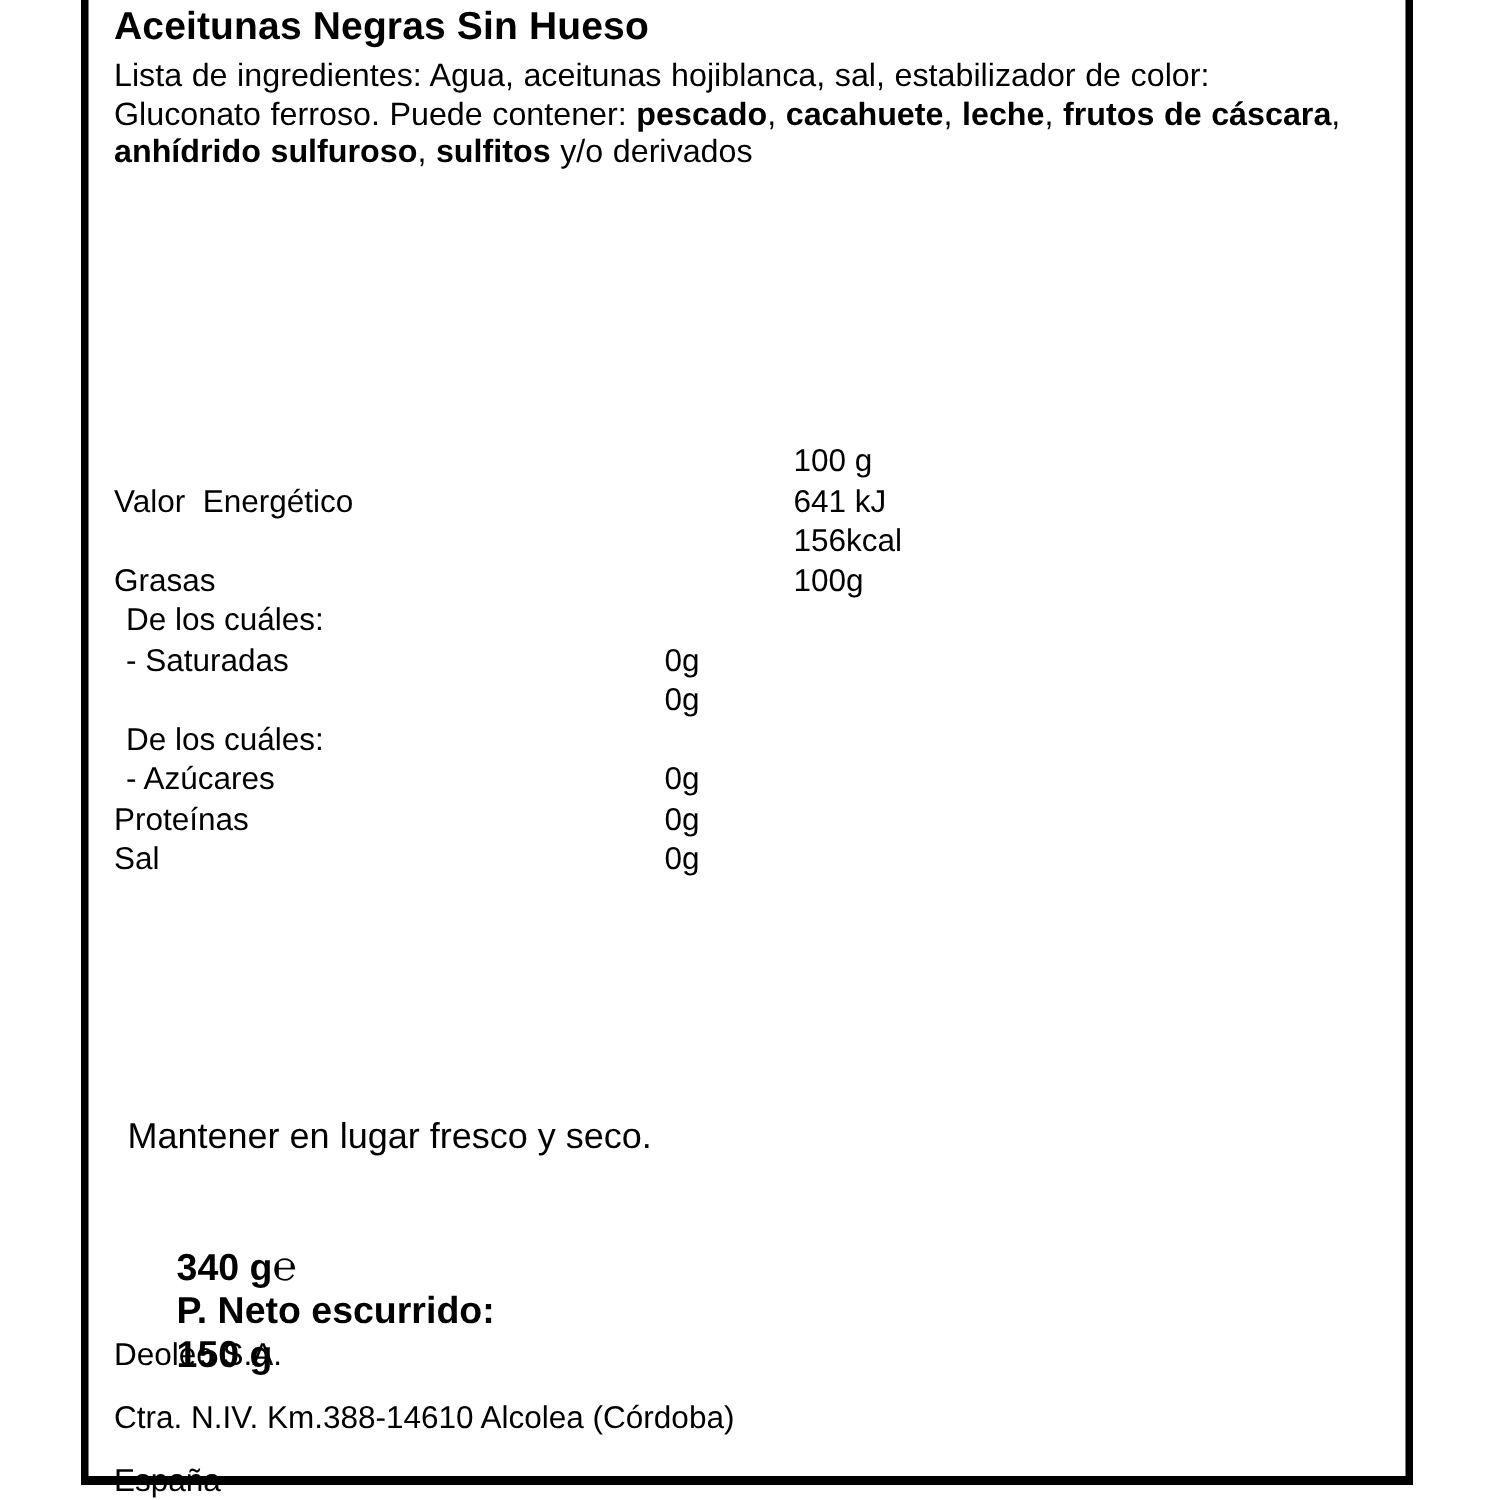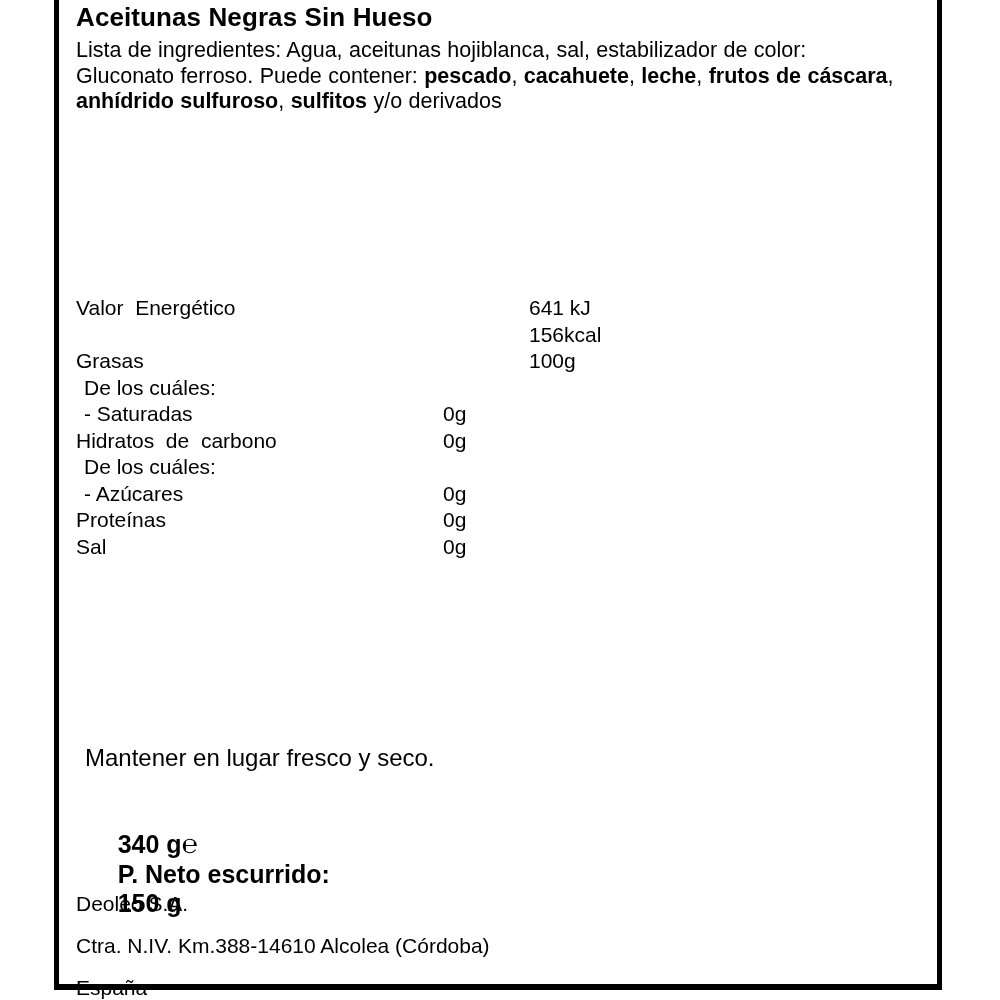--- a/index.html
+++ b/index.html
@@ -155,20 +155,23 @@
       <b>cacahuete</b><span class="sep">,</span>
       <b>leche</b><span class="sep">,</span>
       <b>frutos de cáscara</b><span class="sep">,</span>
       <b>anhídrido sulfuroso</b><span class="sep">,</span>
       <b>sulfitos</b>
       <span>y/o derivados</span>
     </div>
 
     <div id="nutrition-table">
 
+      <div class="nut-row">
+        <div class="nut-value-left">100 g</div>
+      </div>
 
       <div class="nut-row">
         <div class="nut-label">Valor  Energético</div>
         <div class="nut-value-left">641 kJ</div>
       </div>
 
       <div class="nut-row">
         <div class="nut-value-left">156kcal</div>
       </div>
 
@@ -180,21 +183,20 @@
       <div class="nut-row">
         <div class="nut-label indent1">De los cuáles:</div>
       </div>
 
       <div class="nut-row">
         <div class="nut-label indent1">- Saturadas</div>
         <div class="nut-value-right">0g</div>
       </div>
 
       <div class="nut-row">
-        <div class="nut-label">Hidratos  de  carbono</div>
         <div class="nut-value-right">0g</div>
       </div>
 
       <div class="nut-row">
         <div class="nut-label indent1">De los cuáles:</div>
       </div>
 
       <div class="nut-row">
         <div class="nut-label indent1">- Azúcares</div>
         <div class="nut-value-right">0g</div>

